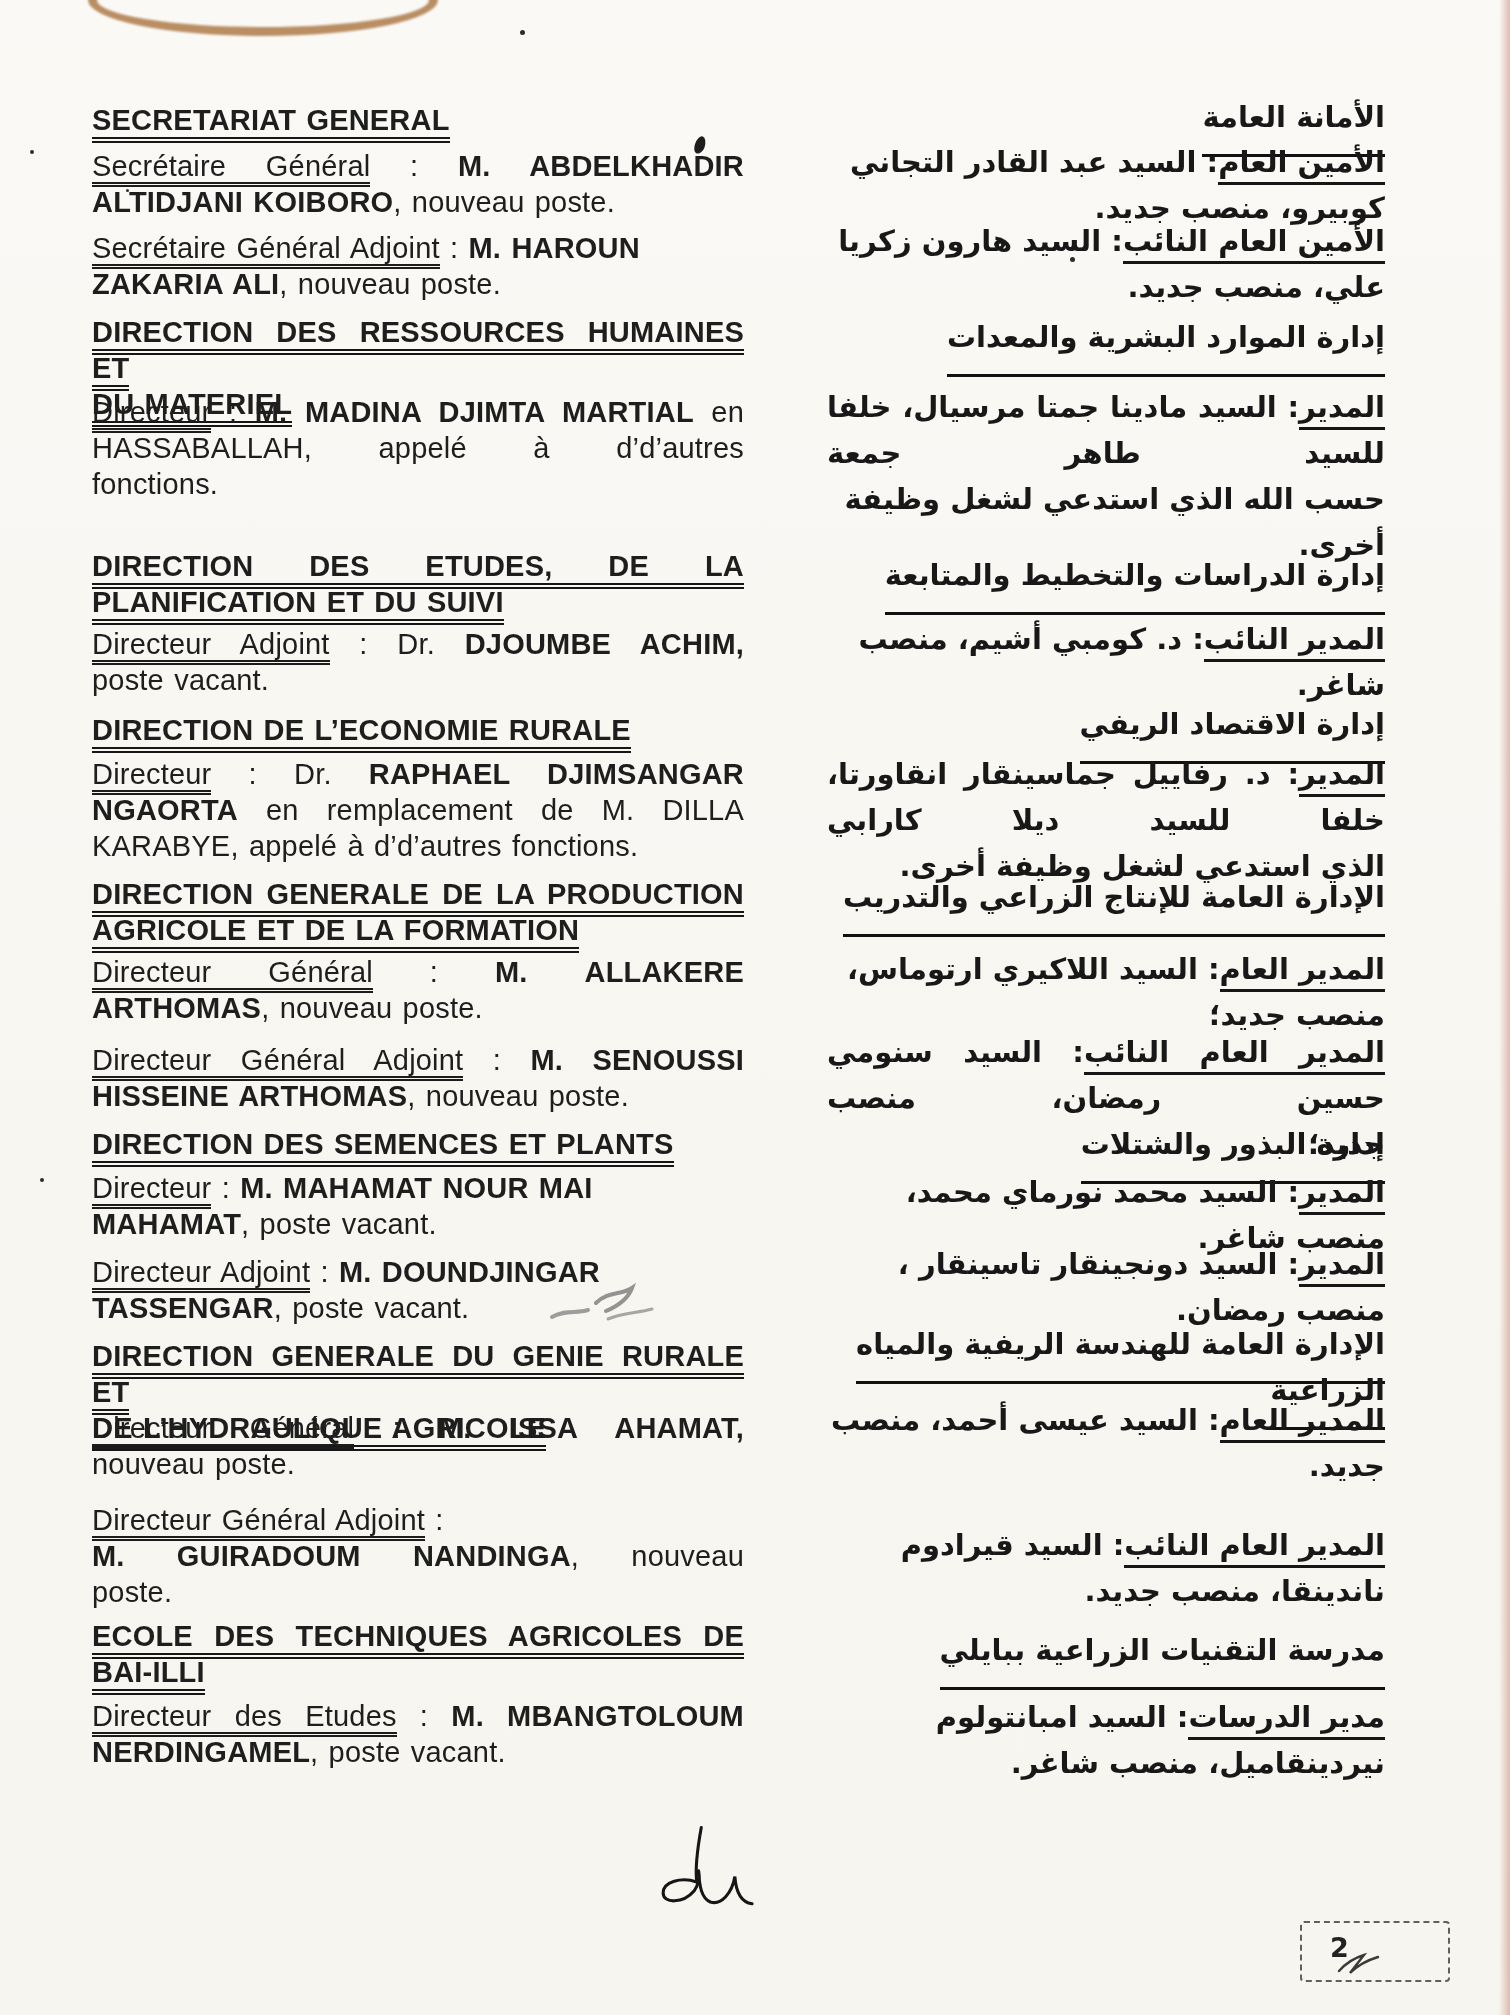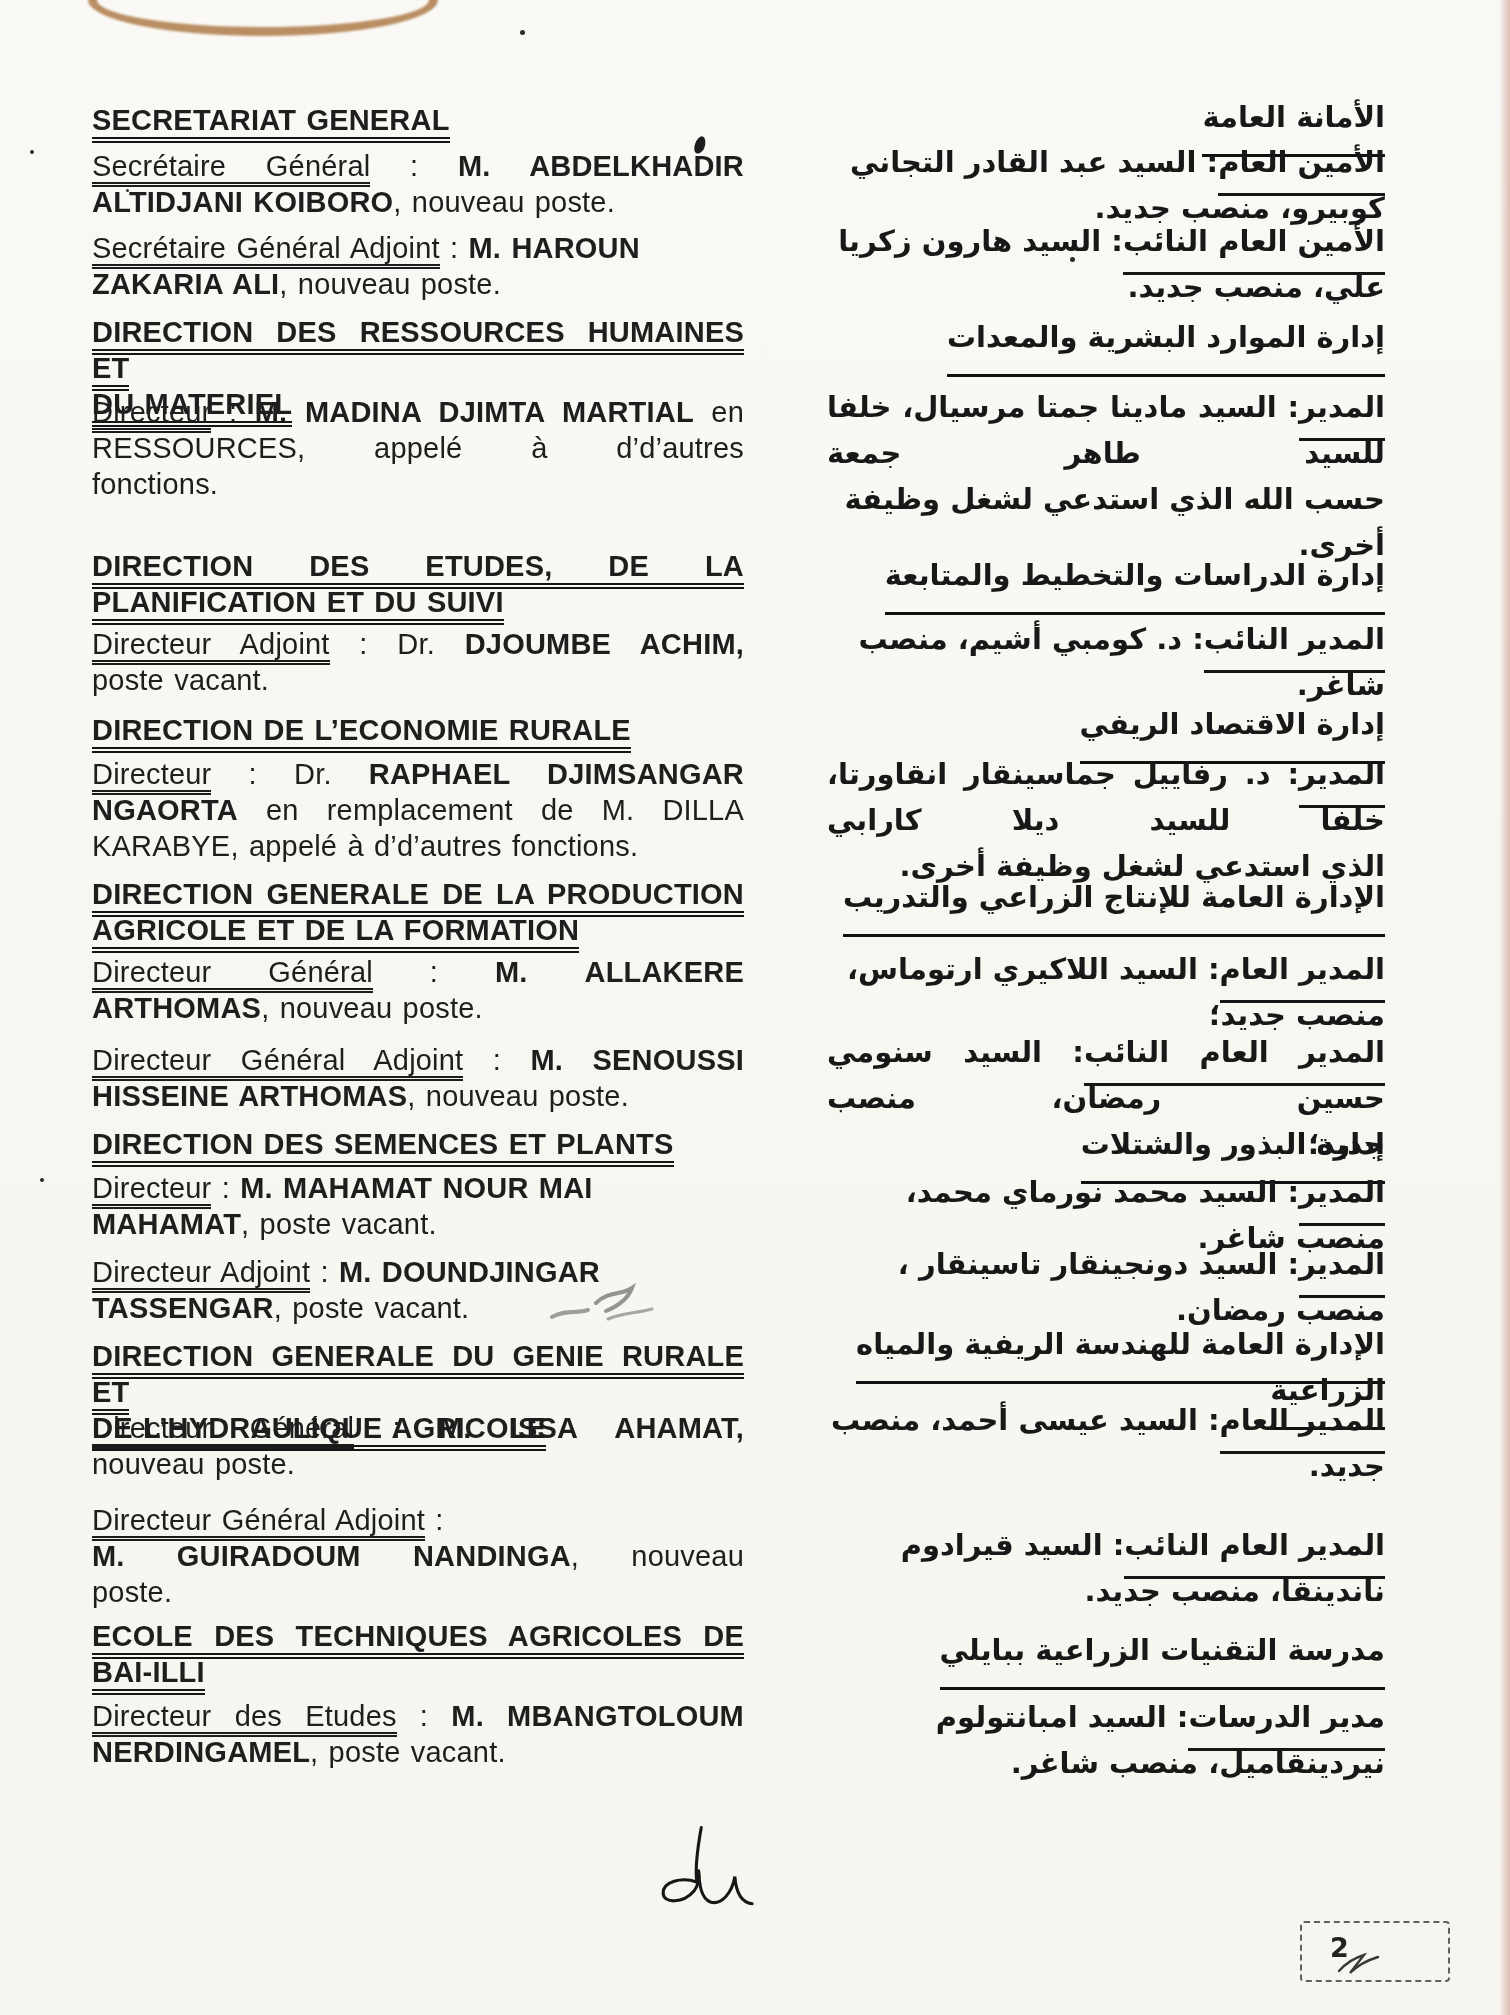--- a/index.html
+++ b/index.html
@@ -15,21 +15,21 @@
           font-size:29px;font-weight:700;}
   .sec{position:absolute;left:0;width:100%;}
   .col-fr .sec{line-height:36px;}
   .col-ar .sec{line-height:46px;}
   .line{text-align:left;}
   .col-ar .line{text-align:right;}
   .line.j{text-align:justify;text-align-last:justify;}
   .b{font-weight:700;}
   .col-fr .u{border-bottom:5px double #1c1c1c;}
   .col-fr .heading span{font-weight:700;border-bottom:6px double #161616;padding-bottom:1px;}
-  .col-ar .u{border-bottom:3px solid #161616;padding-bottom:14px;}
+  .col-ar .u{border-bottom:3px solid #161616;padding-bottom:3px;}
   .col-ar .heading span{border-bottom:3px solid #111;padding-bottom:20px;}
   
   .col-fr .sec:nth-child(1){top:102px}  .col-fr .sec:nth-child(2){top:148px}
   .col-fr .sec:nth-child(3){top:230px}  .col-fr .sec:nth-child(4){top:314px}
   .col-fr .sec:nth-child(5){top:394px}  .col-fr .sec:nth-child(6){top:548px}
   .col-fr .sec:nth-child(7){top:626px}  .col-fr .sec:nth-child(8){top:712px}
   .col-fr .sec:nth-child(9){top:756px}  .col-fr .sec:nth-child(10){top:876px}
   .col-fr .sec:nth-child(11){top:954px} .col-fr .sec:nth-child(12){top:1042px}
   .col-fr .sec:nth-child(13){top:1126px}.col-fr .sec:nth-child(14){top:1170px}
   .col-fr .sec:nth-child(15){top:1254px}.col-fr .sec:nth-child(16){top:1338px}
@@ -81,21 +81,21 @@
       <div class="sec entry">
         <div class="line"><span class="u">Secrétaire Général Adjoint</span><span> : </span><span class="b">M. HAROUN</span></div>
         <div class="line"><span class="b">ZAKARIA ALI</span><span>, nouveau poste.</span></div>
       </div>
       <div class="sec heading">
         <div class="line j"><span>DIRECTION DES RESSOURCES HUMAINES ET</span></div>
         <div class="line"><span>DU MATERIEL</span></div>
       </div>
       <div class="sec entry">
         <div class="line j"><span class="u">Directeur</span><span> : </span><span class="b">M. MADINA DJIMTA MARTIAL</span><span> en</span></div>
-        <div class="line j"><span>RESSOURCES, appelé à d’d’autres</span></div>
+        <div class="line j"><span>HASSABALLAH, appelé à d’d’autres</span></div>
         <div class="line"><span>fonctions.</span></div>
       </div>
       <div class="sec heading">
         <div class="line j"><span>DIRECTION DES ETUDES, DE LA</span></div>
         <div class="line"><span>PLANIFICATION ET DU SUIVI</span></div>
       </div>
       <div class="sec entry">
         <div class="line j"><span class="u">Directeur Adjoint</span><span> : Dr. </span><span class="b">DJOUMBE ACHIM,</span></div>
         <div class="line"><span>poste vacant.</span></div>
       </div>

